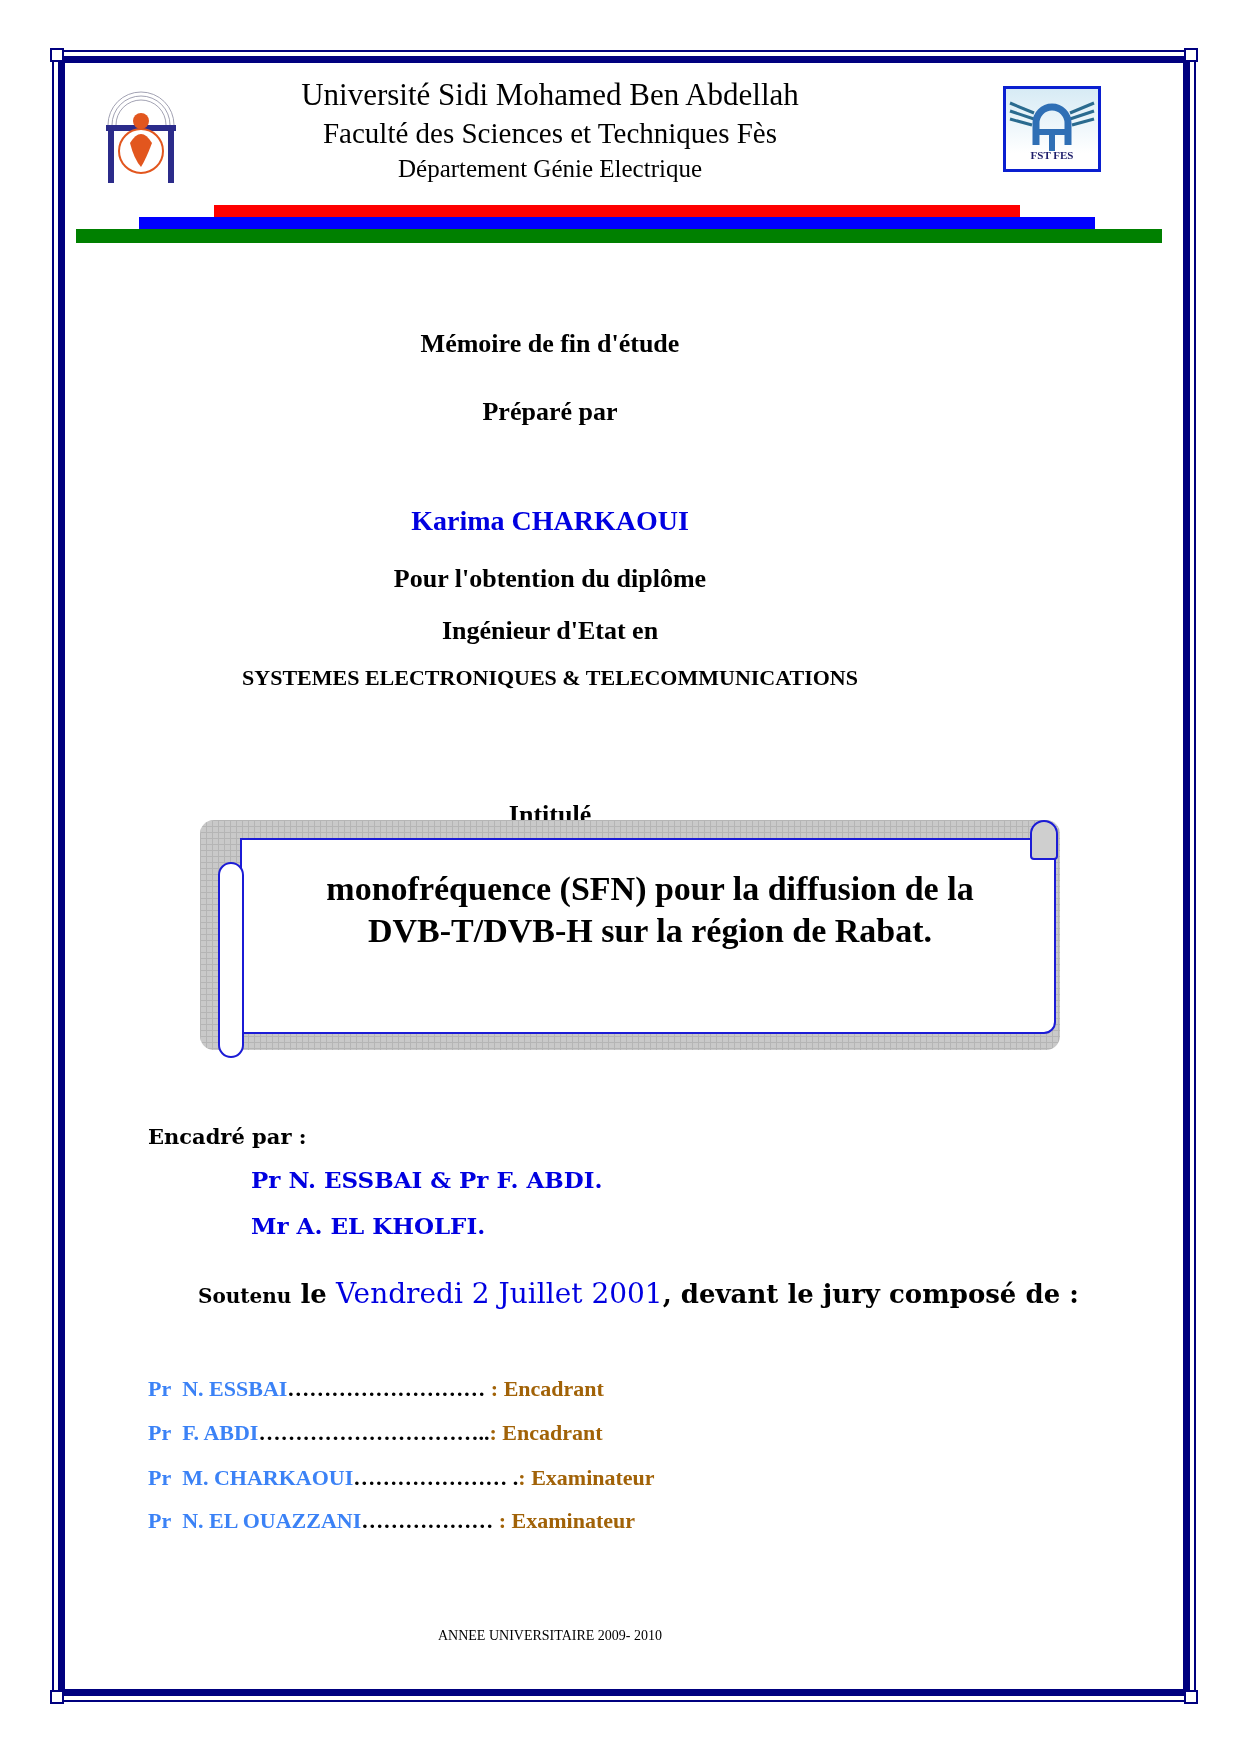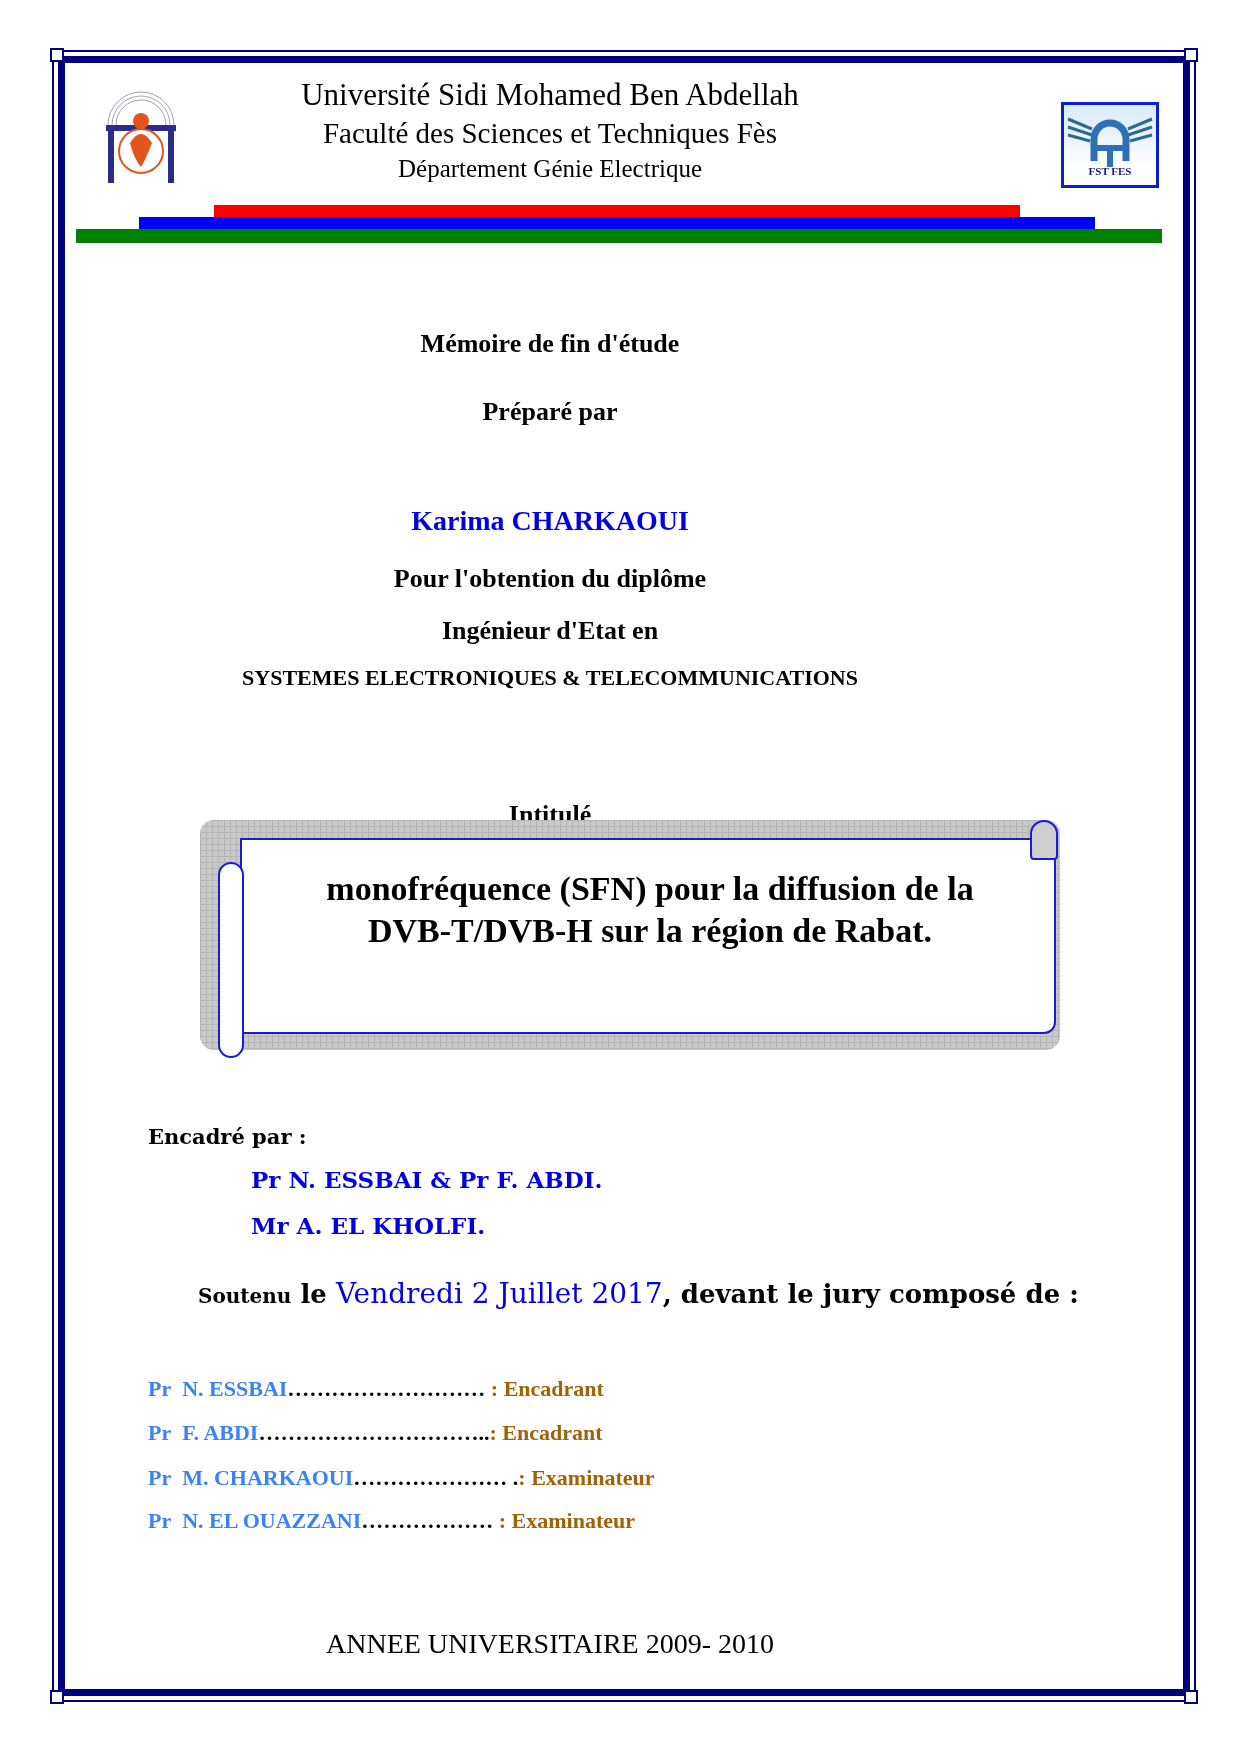--- a/index.html
+++ b/index.html
@@ -11,22 +11,22 @@
   
   .frame-outer { position: absolute; left: 52px; top: 50px; width: 1144px; height: 1652px;
                  border: 2px solid #00007f; box-sizing: border-box; }
   .frame-thick { position: absolute; left: 58px; top: 56px; width: 1132px; height: 1640px;
                  border: 7px solid #00007f; box-sizing: border-box; }
   .corner { position: absolute; width: 14px; height: 14px; border: 2px solid #00007f; background: #fff; box-sizing: border-box; }
 
   
   .uni-line { font-family: "Liberation Serif", serif; font-weight: normal; }
   .logo-left { left: 100px; top: 85px; width: 82px; height: 100px; }
-  .logo-right { left: 1061px; top: 86px; width: 98px; height: 86px; border: 3px solid #0a1fd0; box-sizing: border-box;
-                background: linear-gradient(180deg, #d7ebf5 0%, #ffffff 80%); margin-top: 16px; }
+  .logo-right { left: 1003px; top: 86px; width: 98px; height: 86px; border: 3px solid #0a1fd0; box-sizing: border-box;
+                background: linear-gradient(180deg, #d7ebf5 0%, #ffffff 80%); }
 
   .bar { position: absolute; height: 12px; }
 
   .bold { font-weight: bold; margin-top: 24px; }
   .blue { color: #0000e0; }
 
   
   .scroll-shadow { left: 200px; top: 820px; width: 860px; height: 230px; border-radius: 14px;
                    background-color: #c9c9c9;
                    background-image: linear-gradient(#b5b5b5 1px, transparent 1px), linear-gradient(90deg, #b5b5b5 1px, transparent 1px);
@@ -111,29 +111,29 @@
 <div class="abs scroll-title">
   <div>monofréquence (SFN) pour la diffusion de la</div>
   <div>DVB-T/DVB-H sur la région de Rabat.</div>
 </div>
 
 <div class="abs bold" style="left:148px;top:1100px;font-size:21px;font-family:'DejaVu Serif',serif;">Encadré par :</div>
 <div class="abs bold blue" style="left:251px;top:1142px;font-size:23px;font-family:'DejaVu Serif',serif;">Pr N. ESSBAI &amp; Pr F. ABDI.</div>
 <div class="abs bold blue" style="left:251px;top:1188px;font-size:23px;font-family:'DejaVu Serif',serif;">Mr A. EL KHOLFI.</div>
 
 <div class="abs" style="left:198px;top:1277px;font-family:'DejaVu Serif',serif;font-weight:bold;white-space:nowrap;">
-  <span style="font-size:20px;">Soutenu</span><span style="font-size:26px;white-space:pre;text-align:right;"> le </span><span class="blue" style="font-size:28px;font-weight:normal;">Vendredi 2 Juillet 2017</span><span style="font-size:26px;">, devant le jury composé de :</span>
+  <span style="font-size:20px;">Soutenu</span><span style="font-size:26px;white-space:pre;text-align:right;"> le </span><span class="blue" style="font-size:28px;font-weight:normal;">Vendredi 2 Juillet 2001</span><span style="font-size:26px;">, devant le jury composé de :</span>
 </div>
 
 <div class="jury-row" style="top:1376px;">
   <span class="name">Pr</span>&nbsp;&nbsp;<span class="name">N. ESSBAI</span><span class="dots" style="color:#000;">……………………… </span><span class="role">: Encadrant</span>
 </div>
 <div class="jury-row" style="top:1420px;">
   <span class="name">Pr</span>&nbsp;&nbsp;<span class="name">F. ABDI</span><span class="dots" style="color:#000;">…………………………..</span><span class="role">: Encadrant</span>
 </div>
 <div class="jury-row" style="top:1465px;">
   <span class="name">Pr</span>&nbsp;&nbsp;<span class="name">M. CHARKAOUI</span><span class="dots" style="color:#000;">………………… .</span><span class="role">: Examinateur</span>
 </div>
 <div class="jury-row" style="top:1508px;">
   <span class="name">Pr</span>&nbsp;&nbsp;<span class="name">N. EL OUAZZANI</span><span class="dots" style="color:#000;">……………… </span><span class="role">: Examinateur</span>
 </div>
 
-<div class="abs center" style="top:1628px;font-size:28px;">ANNEE UNIVERSITAIRE 2009- 2010</div>
+<div class="abs center" style="top:1628px;font-size:14px;">ANNEE UNIVERSITAIRE 2009- 2010</div>
 
 </body></html>

